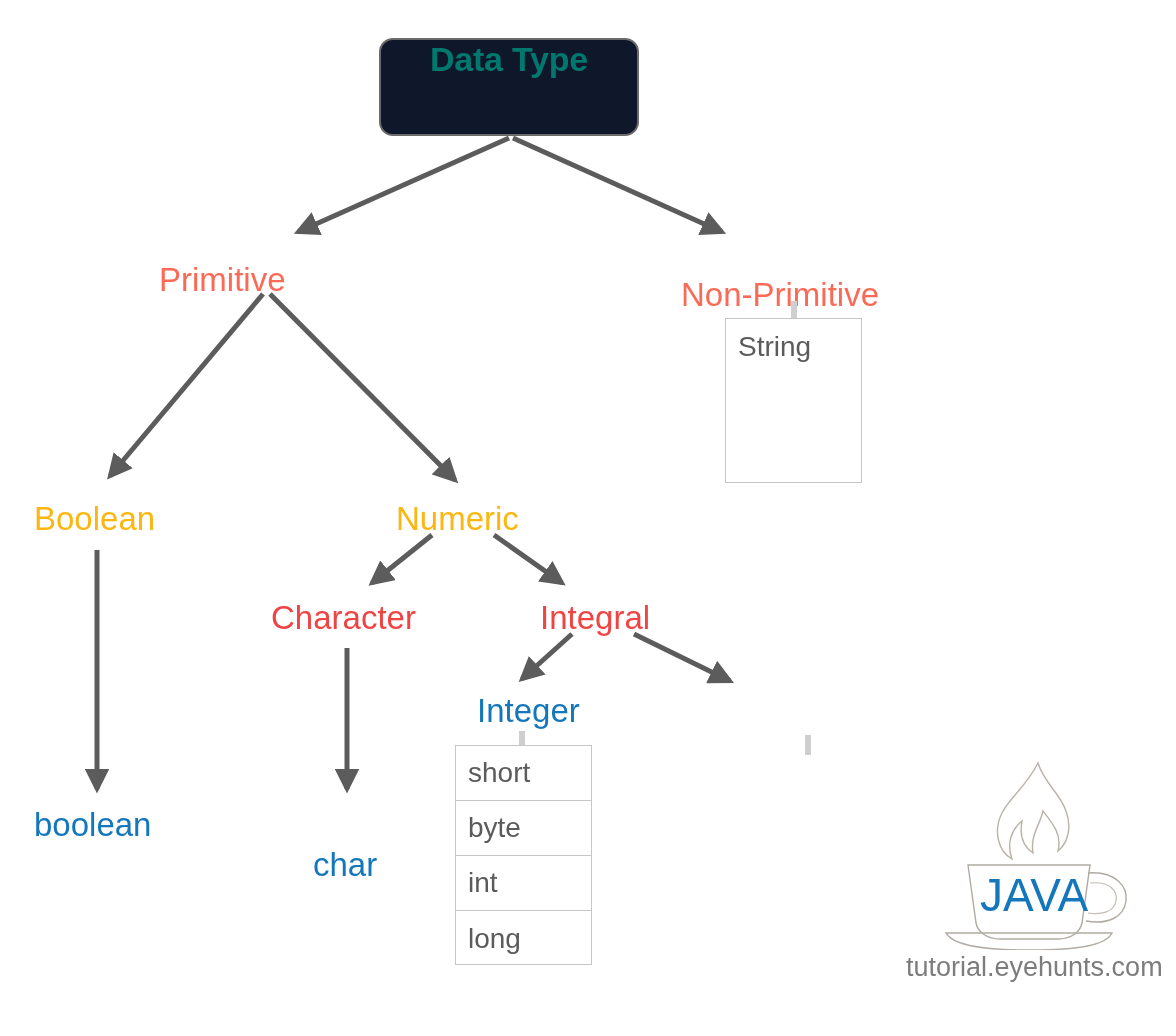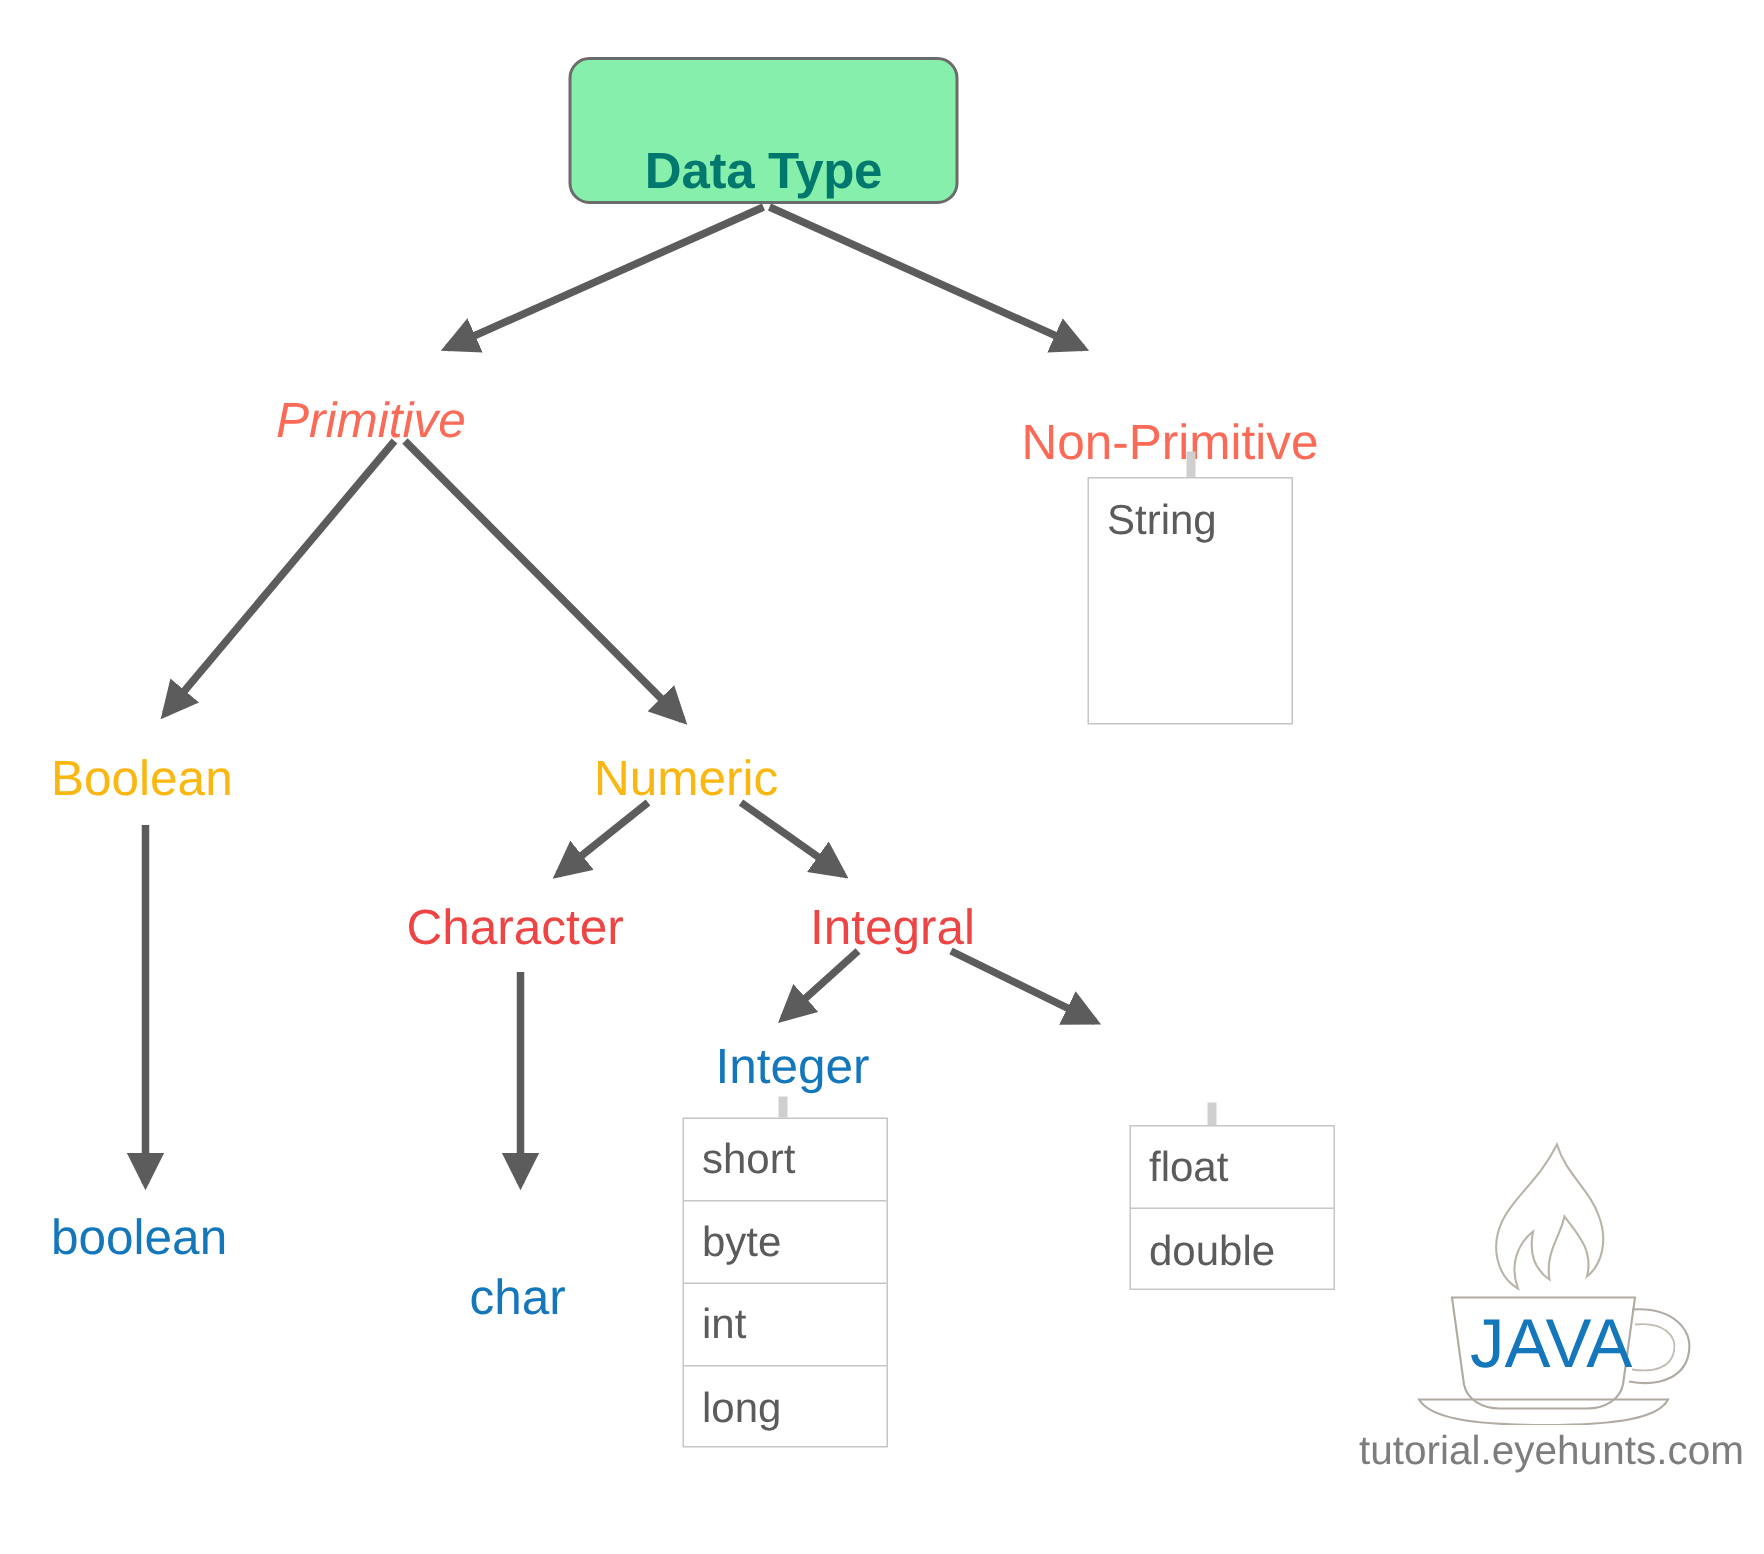--- a/index.html
+++ b/index.html
@@ -31,23 +31,23 @@
     position: absolute;
     white-space: nowrap;
     font-weight: 400;
     line-height: 1;
   }
   .root-box {
     position: absolute;
     box-sizing: border-box;
     border: 2.5px solid #6b6b6b;
     border-radius: 14px;
-    background: #86efac;
+    background: #0f172a;
     display: flex;
-    align-items: flex-end;
+    align-items: flex-start;
     justify-content: center;
   }
   .root-text {
     font-size: 34px;
     font-weight: bold;
     color: #00786e;
     letter-spacing: -0.2px;
   }
   .lvl-primitive {
     font-size: 33px;
@@ -139,21 +139,21 @@
 
     <line x1="97" y1="550" x2="97" y2="789" stroke="#5c5c5c" stroke-width="5" marker-end="url(#arrowhead)"></line>
 
     <line x1="347" y1="648" x2="347" y2="789" stroke="#5c5c5c" stroke-width="5" marker-end="url(#arrowhead)"></line>
   </svg>
 
   <div class="root-box" style="left:379px; top:38px; width:260px; height:98px;">
     <span class="root-text">Data Type</span>
   </div>
 
-  <div class="node-label lvl-primitive" style="left:184px; top:263px;font-style:italic;">Primitive</div>
+  <div class="node-label lvl-primitive" style="left:159px; top:263px;">Primitive</div>
 
   <div class="node-label lvl-primitive" style="left:681px; top:263px;margin-top:15px;">Non-Primitive</div>
 
   <div class="stub" style="left:791px; top:301px; height:20px;"></div>
   <div class="type-table" style="left:725px; top:318px; width:137px; height:165px;">
     <div class="type-row" style="height:55px;">
       <span>String</span>
     </div>
   </div>
 
@@ -178,28 +178,20 @@
     </div>
     <div class="type-row" style="height:55px;">
       <span>int</span>
     </div>
     <div class="type-row" style="height:55px;">
       <span>long</span>
     </div>
   </div>
 
   <div class="stub" style="left:805px; top:735px; height:20px;"></div>
-  <div class="type-table" style="left:753px; top:750px; width:137px; height:110px;">
-    <div class="type-row" style="height:55px;">
-      <span>float</span>
-    </div>
-    <div class="type-row" style="height:55px;">
-      <span>double</span>
-    </div>
-  </div>
 
   <div class="node-label lvl-leaf" style="left:34px; top:808px;">boolean</div>
 
   <div class="node-label lvl-leaf" style="left:313px; top:848px;">char</div>
 
   <svg class="watermark-logo" style="left:930px; top:755px;" width="215" height="195" viewBox="0 0 215 195" xmlns="http://www.w3.org/2000/svg">
 
     <path d="M108 8 C 96 32, 80 42, 72 58 C 63 76, 68 96, 82 104
              C 76 88, 82 74, 92 66 C 89 82, 94 92, 103 98
              C 100 80, 110 70, 113 56 C 124 70, 132 80, 128 96

